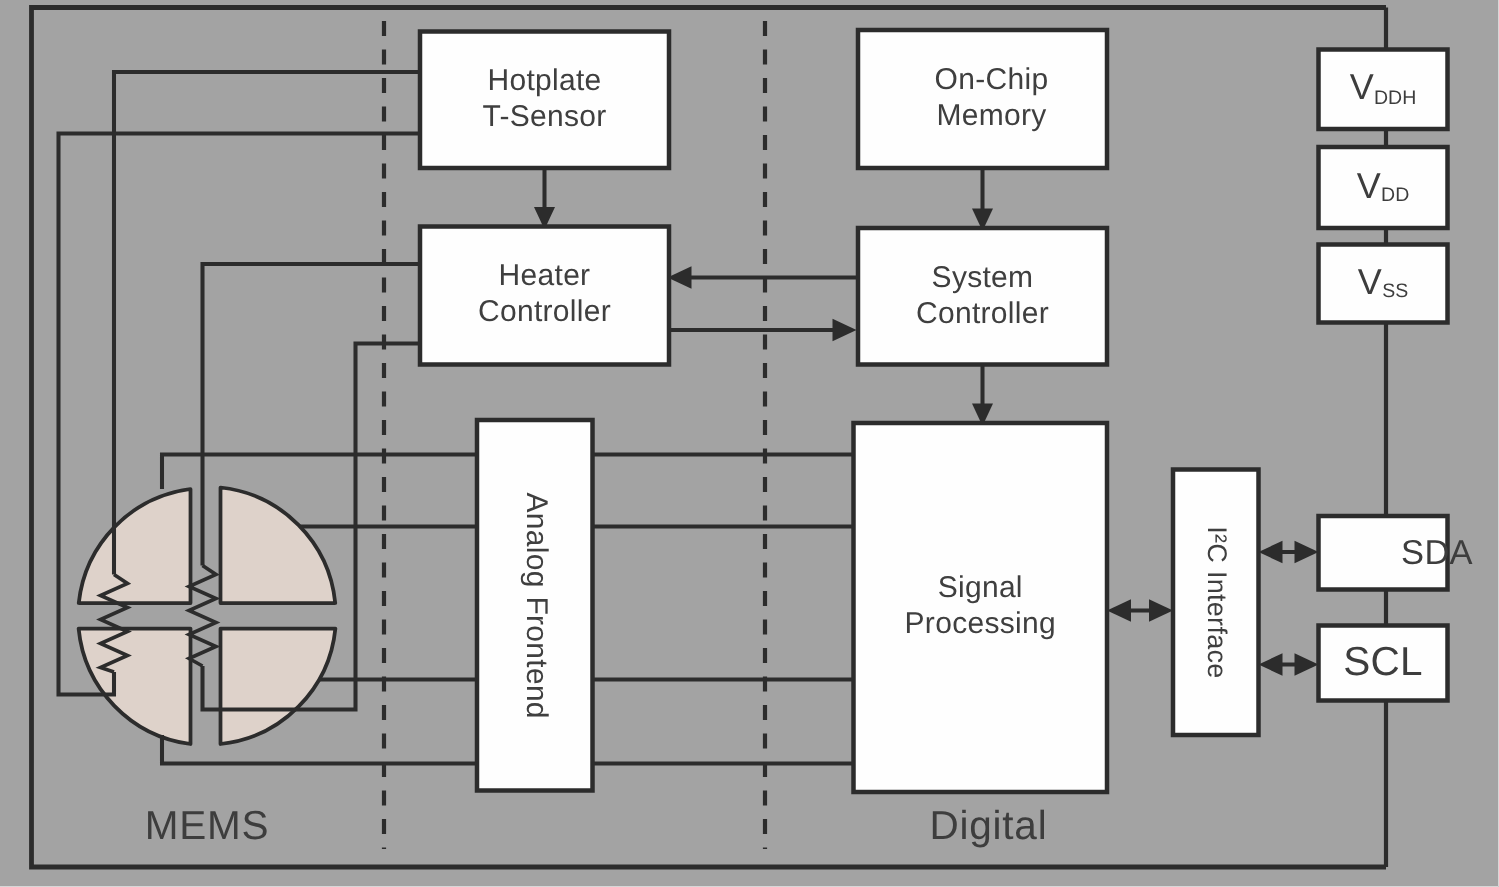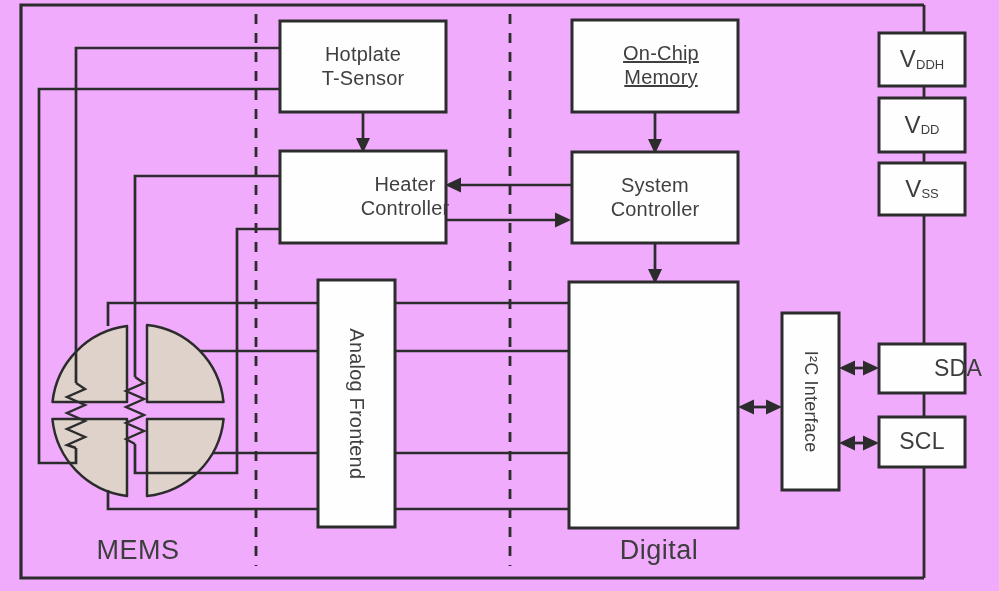--- a/index.html
+++ b/index.html
@@ -1,20 +1,20 @@
 <!DOCTYPE html>
 <html><head>
 <meta charset="utf-8">
 <style>
   html, body { margin: 0; padding: 0; background: #ffffff; }
   #stage {
     position: relative;
     width: 999px;
     height: 591px;
-    background: #f0abfc;
+    background: #a3a3a3;
     font-family: "Liberation Sans", "DejaVu Sans", sans-serif;
     overflow: hidden;
   }
   #diagram-svg { position: absolute; left: 0; top: 0; }
 
   .lbl {
     position: absolute;
     display: flex;
     align-items: center;
     justify-content: center;
@@ -112,29 +112,31 @@
       <rect x="879" y="98" width="86" height="54"></rect>
       <rect x="879" y="163" width="86" height="52"></rect>
       <rect x="879" y="344" width="86" height="49"></rect>
       <rect x="879" y="417" width="86" height="50"></rect>
     </g>
   </svg>
 
   <div class="lbl" style="left:280px; top:21px; width:166px; height:91px;">Hotplate
 T-Sensor</div>
 
-  <div class="lbl" style="left:280px; top:151px; width:166px; height:92px;margin-left:42px;">Heater
+  <div class="lbl" style="left:280px; top:151px; width:166px; height:92px;">Heater
 Controller</div>
 
-  <div class="lbl" style="left:572px; top:20px; width:178px; height:92px;text-decoration:underline;">On-Chip
+  <div class="lbl" style="left:572px; top:20px; width:178px; height:92px;">On-Chip
 Memory</div>
 
   <div class="lbl" style="left:572px; top:152px; width:166px; height:91px;border-radius:25px;">System
 Controller</div>
 
+  <div class="lbl" style="left:569px; top:282px; width:169px; height:246px;">Signal
+Processing</div>
 
   <div class="lbl rot" style="left:318px; top:280px; width:77px; height:247px;">
     <span>Analog Frontend</span>
   </div>
 
   <div class="lbl rot i2c" style="left:782px; top:313px; width:57px; height:177px;">
     <span>I²C Interface</span>
   </div>
 
   <div class="lbl pin" style="left:879px; top:33px; width:86px; height:53px;">
@@ -144,20 +146,20 @@
   <div class="lbl pin" style="left:879px; top:98px; width:86px; height:54px;">
     <span>V</span><span class="sub">DD</span>
   </div>
 
   <div class="lbl pin" style="left:879px; top:163px; width:86px; height:52px;">
     <span>V</span><span class="sub">SS</span>
   </div>
 
   <div class="lbl pin" style="left:879px; top:344px; width:86px; height:49px; font-size:23px;margin-left:36px;">SDA</div>
 
-  <div class="lbl pin" style="left:879px; top:417px; width:86px; height:50px; font-size:23px;">SCL</div>
+  <div class="lbl pin" style="left:879px; top:417px; width:86px; height:50px; font-size:27px;">SCL</div>
 
   <div class="lbl section" style="left:78px; top:537px; width:120px; height:28px;">MEMS</div>
 
 
   <div class="lbl section" style="left:599px; top:537px; width:120px; height:28px;text-align:right;">Digital</div>
 
 </div>
 
 </body></html>

